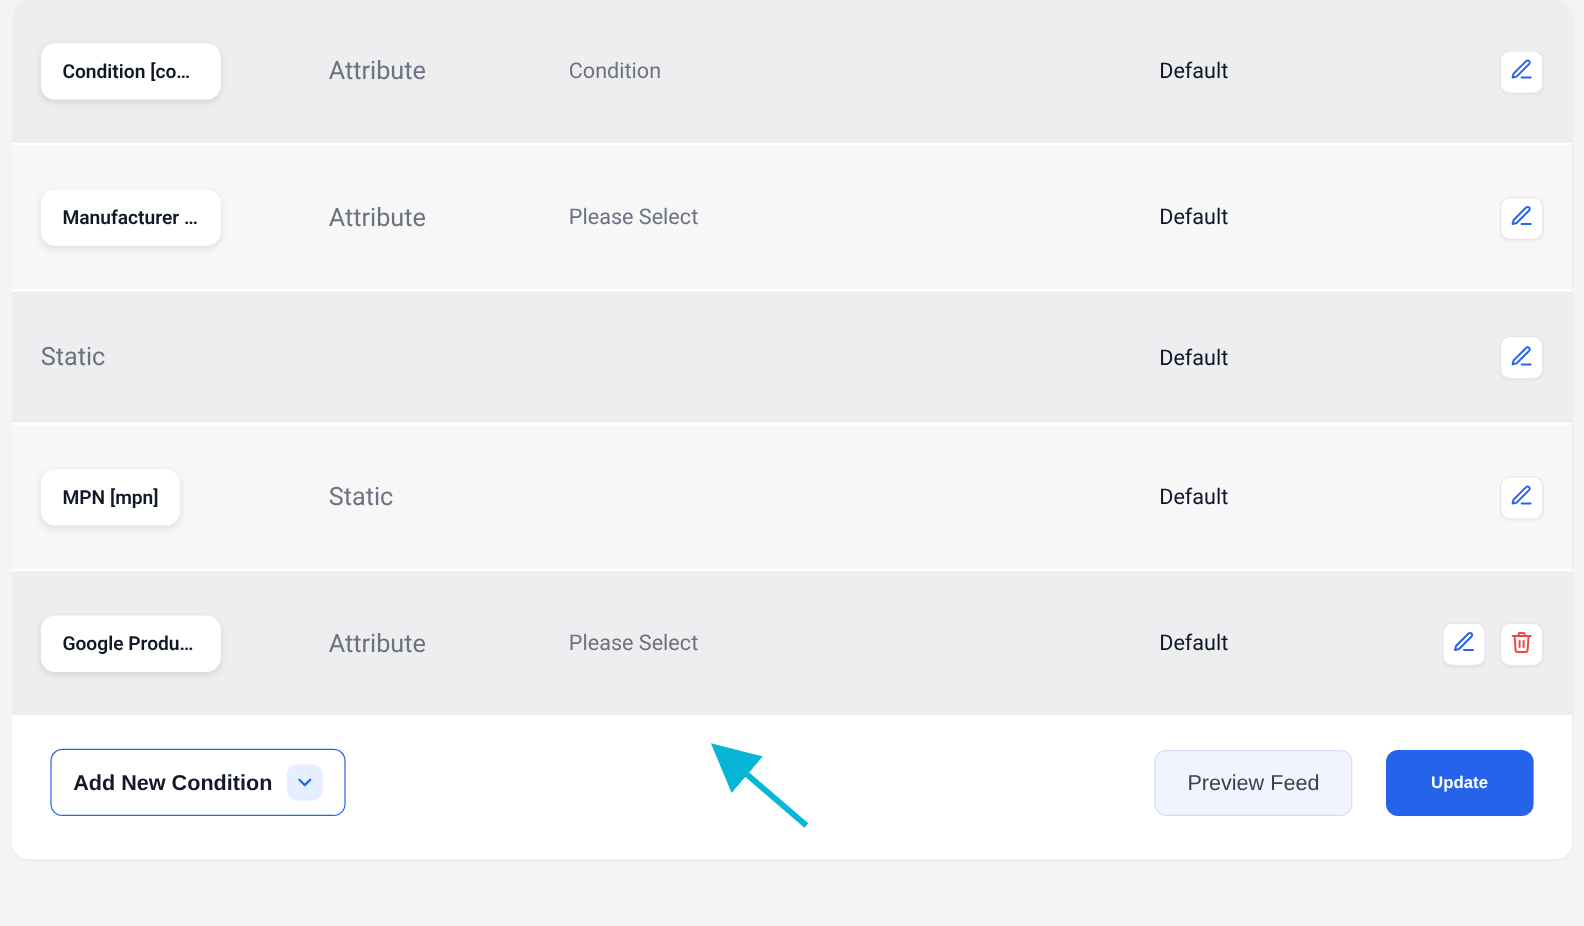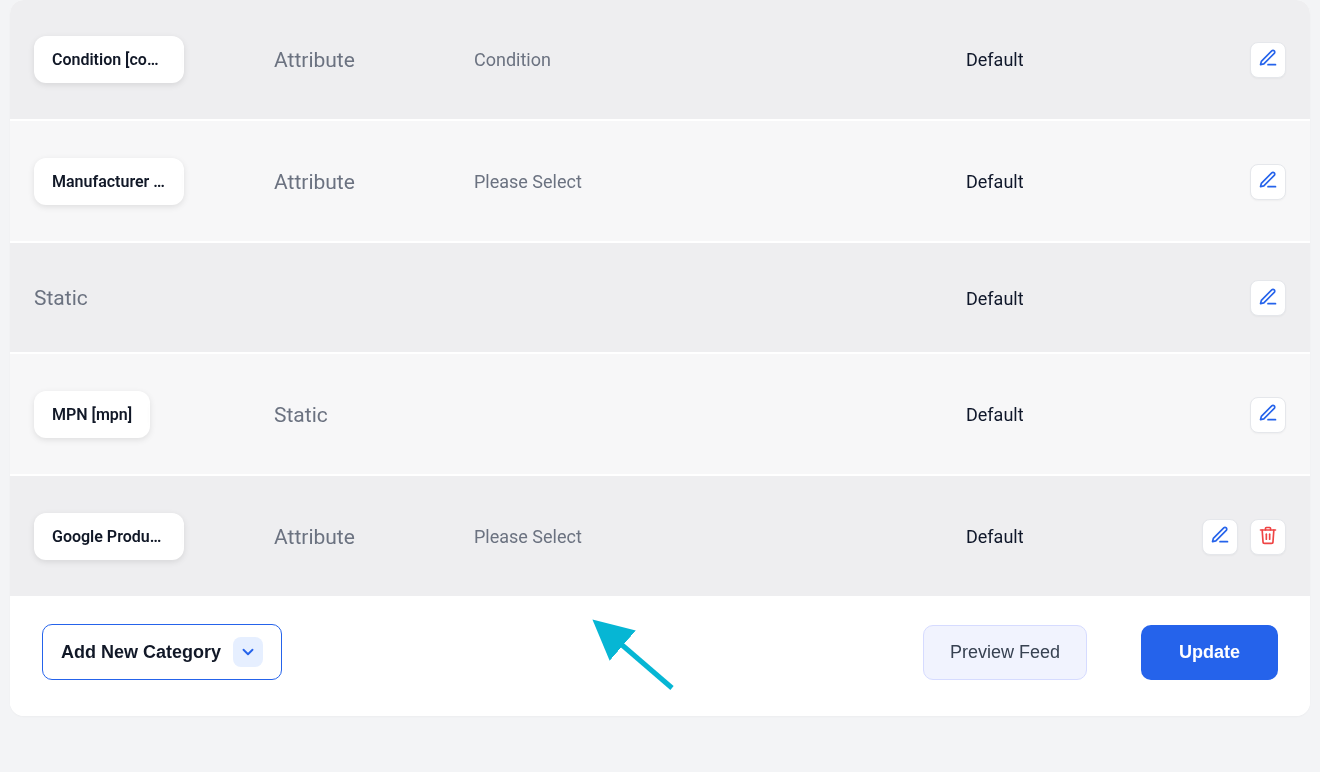--- a/index.html
+++ b/index.html
@@ -78,30 +78,30 @@
       border:1.5px solid #2563eb; color:#111827;
       background:#fff; font-weight:600; font-size:18px;
       padding: 12px 18px; border-radius: 10px;
       cursor:pointer;
     }
     .add-btn .chev-box {
       width: 30px; height: 30px; border-radius: 8px;
       background:#e6efff; display:flex; align-items:center; justify-content:center;
     }
     .add-btn .chev-box svg { width: 18px; height:18px; stroke:#2563eb; }
-    .footer-right { display:flex; gap:18px; }
+    .footer-right { display:flex; gap:28px; }
     .btn-secondary {
       background:#eef2ff0d; border:1px solid #d6dbff;
       background:#f1f3fe;
       color:#374151; font-size:18px; font-weight:500;
       padding: 16px 26px; border-radius:10px; cursor:pointer;
     }
     .btn-primary {
-      background:#2563eb; color:#fff; font-size:18px; font-weight:600;
-      padding: 16px 38px; border-radius:10px; border:none; cursor:pointer;margin-left:36px;
+      background:#2563eb; color:#fff; font-size:14px; font-weight:600;
+      padding: 16px 38px; border-radius:10px; border:none; cursor:pointer;
     }
     .arrow-overlay {
       position:absolute;
       left: 592px; top: 618px;
       pointer-events:none;
     }
   </style>
 </head>
 <body>
 
@@ -208,21 +208,21 @@
               </svg>
           </span>
         </button>
       </div>
     </div>
 
   </div>
 
   <div class="footer">
     <button class="add-btn">
-      <span>Add New Category</span>
+      <span>Add New Condition</span>
       <span class="chev-box">
         <svg viewBox="0 0 24 24" fill="none" stroke-width="2.5" stroke-linecap="round" stroke-linejoin="round">
             <polyline points="6 9 12 15 18 9"></polyline>
           </svg>
       </span>
     </button>
     <div class="footer-right">
       <button class="btn-secondary">Preview Feed</button>
       <button class="btn-primary">Update</button>
     </div>

